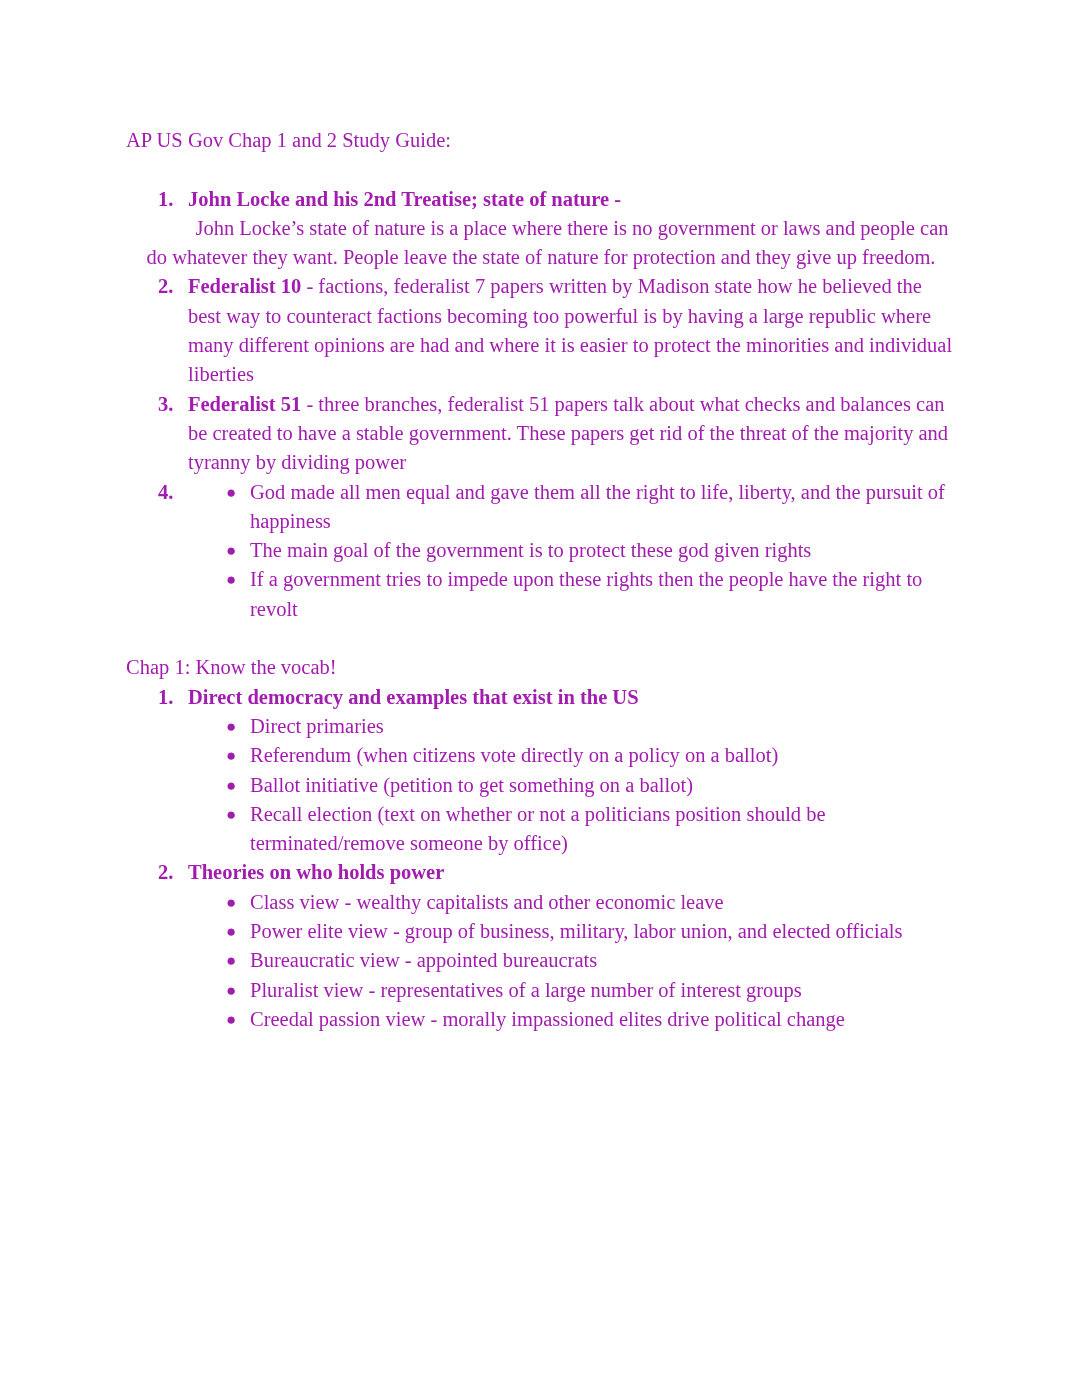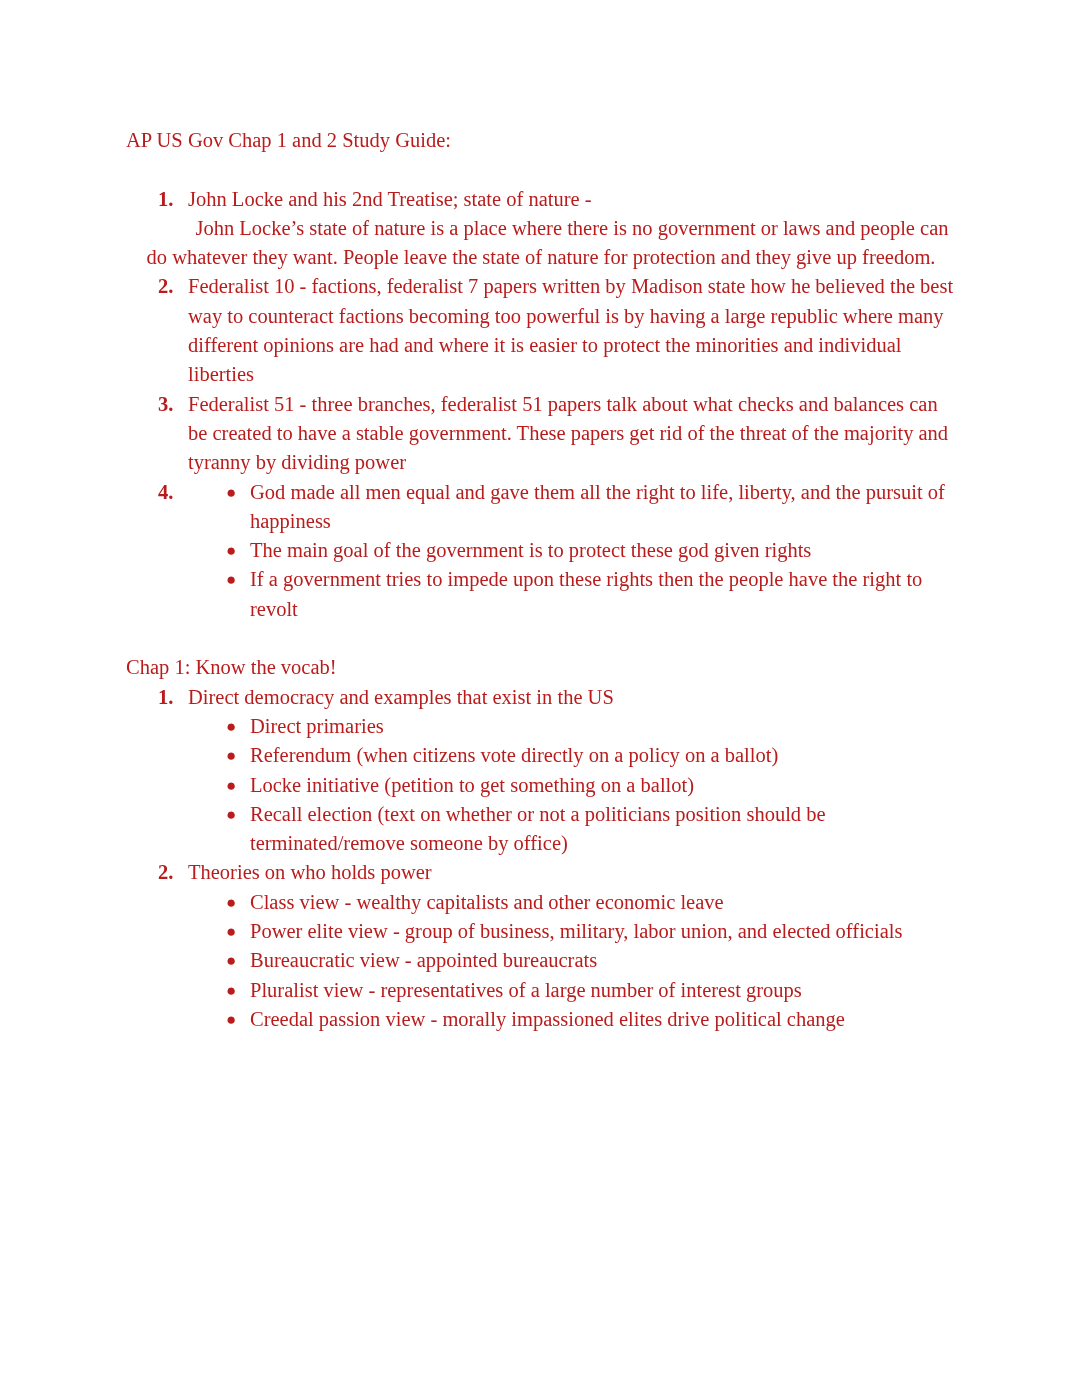--- a/index.html
+++ b/index.html
@@ -9,21 +9,21 @@
     background: #ffffff;
   }
   .page {
     position: relative;
     width: 1080px;
     height: 1397px;
     background: #ffffff;
     margin: 0 auto;
     overflow: hidden;
     font-family: "Liberation Serif", "DejaVu Serif", serif;
-    color: #b91c1c;
+    color: #a21caf;
   }
   .doc-body {
     position: absolute;
     left: 126px;
     top: 126px;
     width: 830px;
     font-size: 20.5px;
     line-height: 29.3px;
   }
 
@@ -80,21 +80,21 @@
     margin: 0;
   }
   ul.level2 > li.bullet-item > .bullet {
     position: absolute;
     left: 38px;
     top: 0;
     font-size: 17px;
     line-height: 29.3px;
   }
 
-  .bold { font-weight: normal; }
+  .bold { font-weight: bold; }
   .item-text { display: inline; }
 </style>
 </head>
 <body>
 
 <div class="page">
   <div class="doc-body">
 
     <p class="para">AP US Gov Chap 1 and 2 Study Guide:</p>
 
@@ -155,21 +155,21 @@
           <li class="bullet-item">
             <span class="bullet">●</span>
             <span class="item-text">Direct primaries</span>
           </li>
           <li class="bullet-item">
             <span class="bullet">●</span>
             <span class="item-text">Referendum (when citizens vote directly on a policy on a ballot)</span>
           </li>
           <li class="bullet-item">
             <span class="bullet">●</span>
-            <span class="item-text">Locke initiative (petition to get something on a ballot)</span>
+            <span class="item-text">Ballot initiative (petition to get something on a ballot)</span>
           </li>
           <li class="bullet-item">
             <span class="bullet">●</span>
             <span class="item-text">Recall election (text on whether or not a politicians position should be terminated/remove someone by office)</span>
           </li>
         </ul>
       </li>
 
       <li class="num-item">
         <span class="marker"></span>

